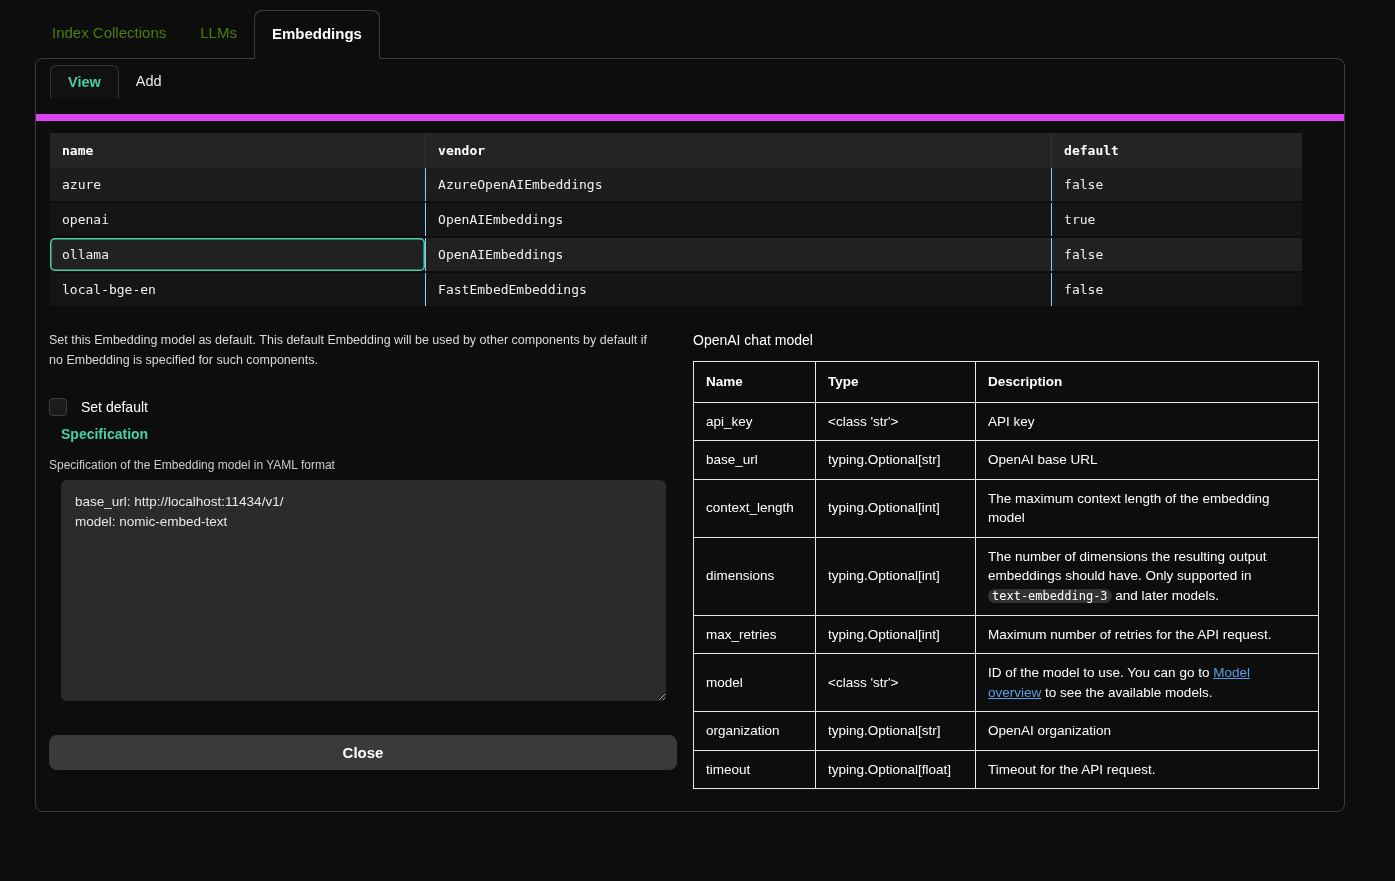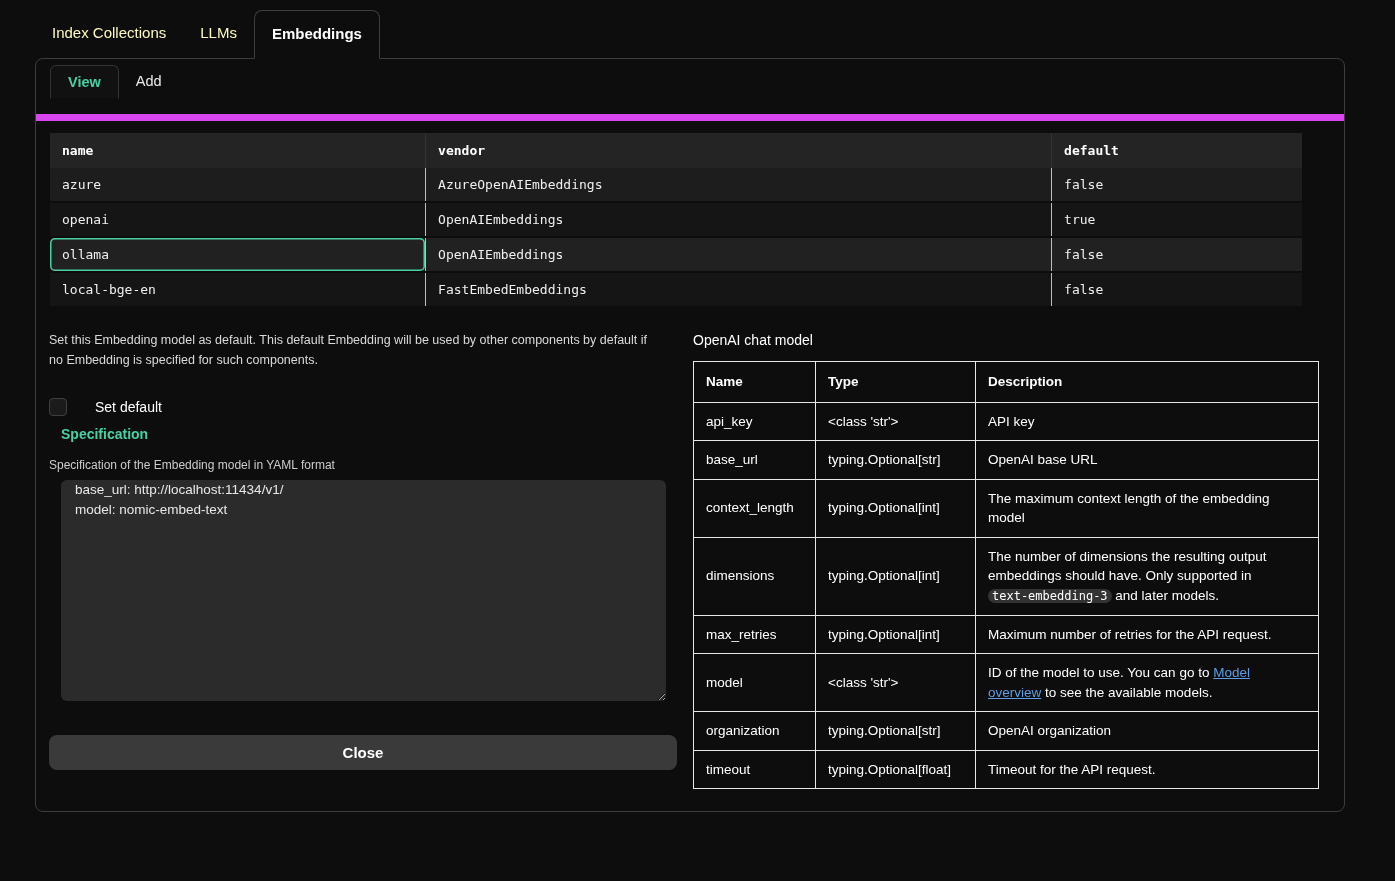--- a/index.html
+++ b/index.html
@@ -10,21 +10,21 @@
     font-family: "Liberation Sans", sans-serif;
   }
 
   
   .top-tabs {
     display: flex; align-items: stretch;
     padding: 10px 0 0 35px; height: 58px;
     position: relative; z-index: 2;
   }
   .top-tab {
-    padding: 14px 17px 12px; font-size: 15px; color: #fef9c3;
+    padding: 14px 17px 12px; font-size: 15px; color: #4d7c0f;
     cursor: pointer; white-space: nowrap;
   }
   .top-tab.active {
     font-weight: 700; color: #ffffff;
     border: 1px solid #3d3d3d; border-bottom: 1px solid #0d0d0d;
     border-radius: 8px 8px 0 0; margin-bottom: -1px;
     background: #0d0d0d;
   }
 
   
@@ -78,33 +78,33 @@
   
   .content-row { display: flex; gap: 16px; margin: 22px 25px 6px 13px; }
   .left-col  { width: 628px; flex: 0 0 628px; }
   .right-col { flex: 1; min-width: 0; }
 
   .default-desc {
     font-size: 12.5px; line-height: 1.6; color: #dadada;
     margin-bottom: 28px; max-width: 612px;
   }
   .checkbox-row {
-    display: inline-flex; align-items: center; gap: 28px;
+    display: inline-flex; align-items: center; gap: 14px;
     cursor: pointer; font-size: 14px; color: #ffffff;
   }
   .checkbox-box {
     width: 18px; height: 18px; border-radius: 4px;
     border: 1.5px solid #3f3f3f; background: #1b1b1b; display: inline-block;
   }
   .spec-heading { color: #49d0a2; font-weight: 700; font-size: 14px; margin: 6px 0 16px 12px; }
   .spec-caption { font-size: 12px; color: #cccccc; margin: 0 0 8px 0; }
   .yaml-input {
     display: block; width: 605px; height: 221px; margin-left: 12px;
     background: #2b2b2b; color: #e8e8e8; border: none; border-radius: 6px;
-    padding: 0 14px; font-family: "Liberation Sans", sans-serif;
+    padding: 12px 14px; font-family: "Liberation Sans", sans-serif;
     font-size: 13.5px; line-height: 1.5; resize: vertical; outline: none;
   }
   .btn-row { display: flex; gap: 15px; margin-top: 27px; }
   .btn {
     border: none; border-radius: 8px; height: 35px; cursor: pointer;
     font-family: "Liberation Sans", sans-serif;
     font-size: 15px; font-weight: 700; color: #ffffff;
   }
   .save-btn   { width: 307px; background: linear-gradient(90deg, #30e3a2, #3b7bf7); }
   .delete-btn { width: 306px; background: #e57672; }

